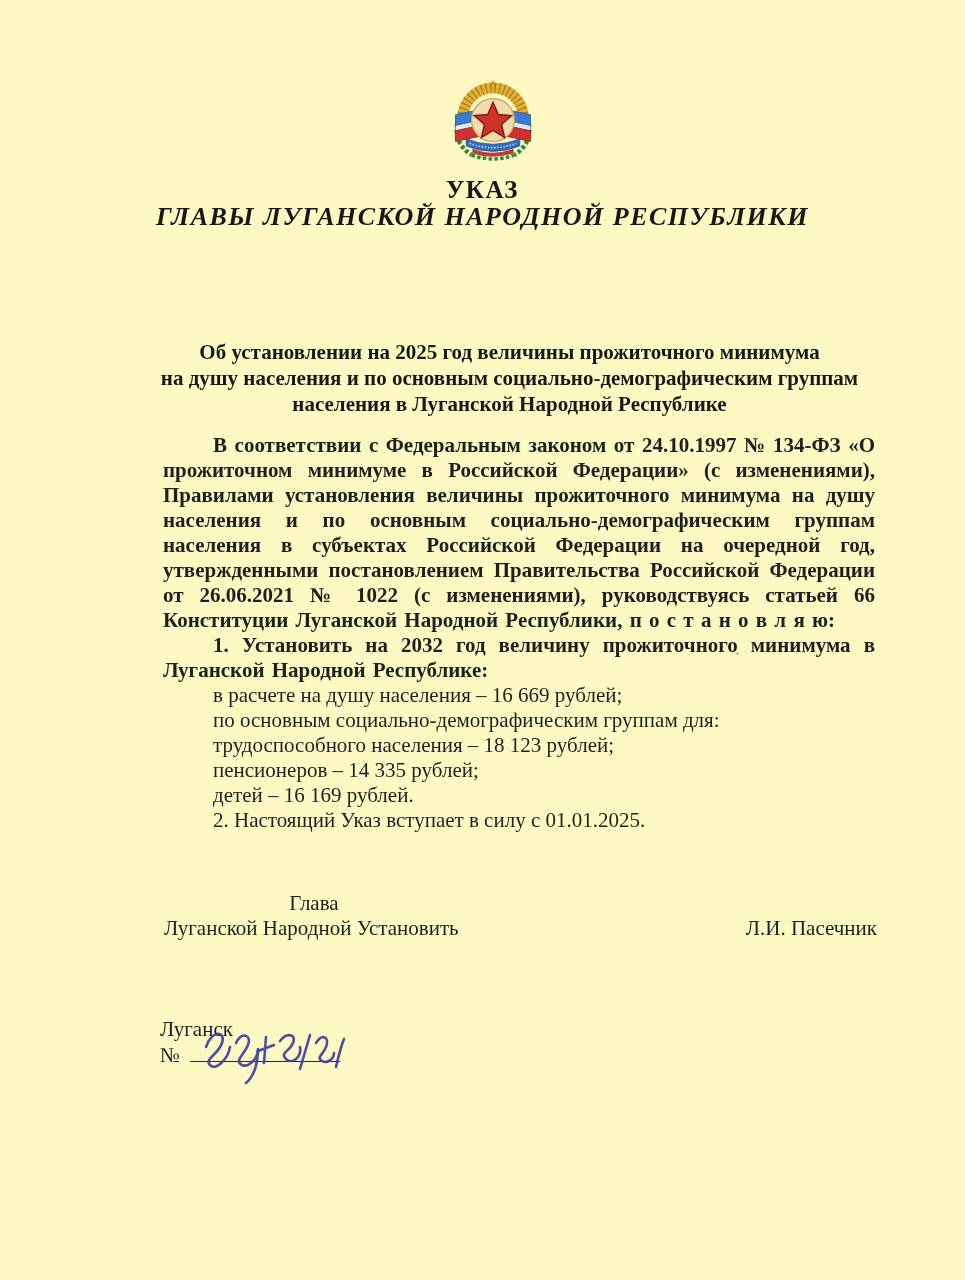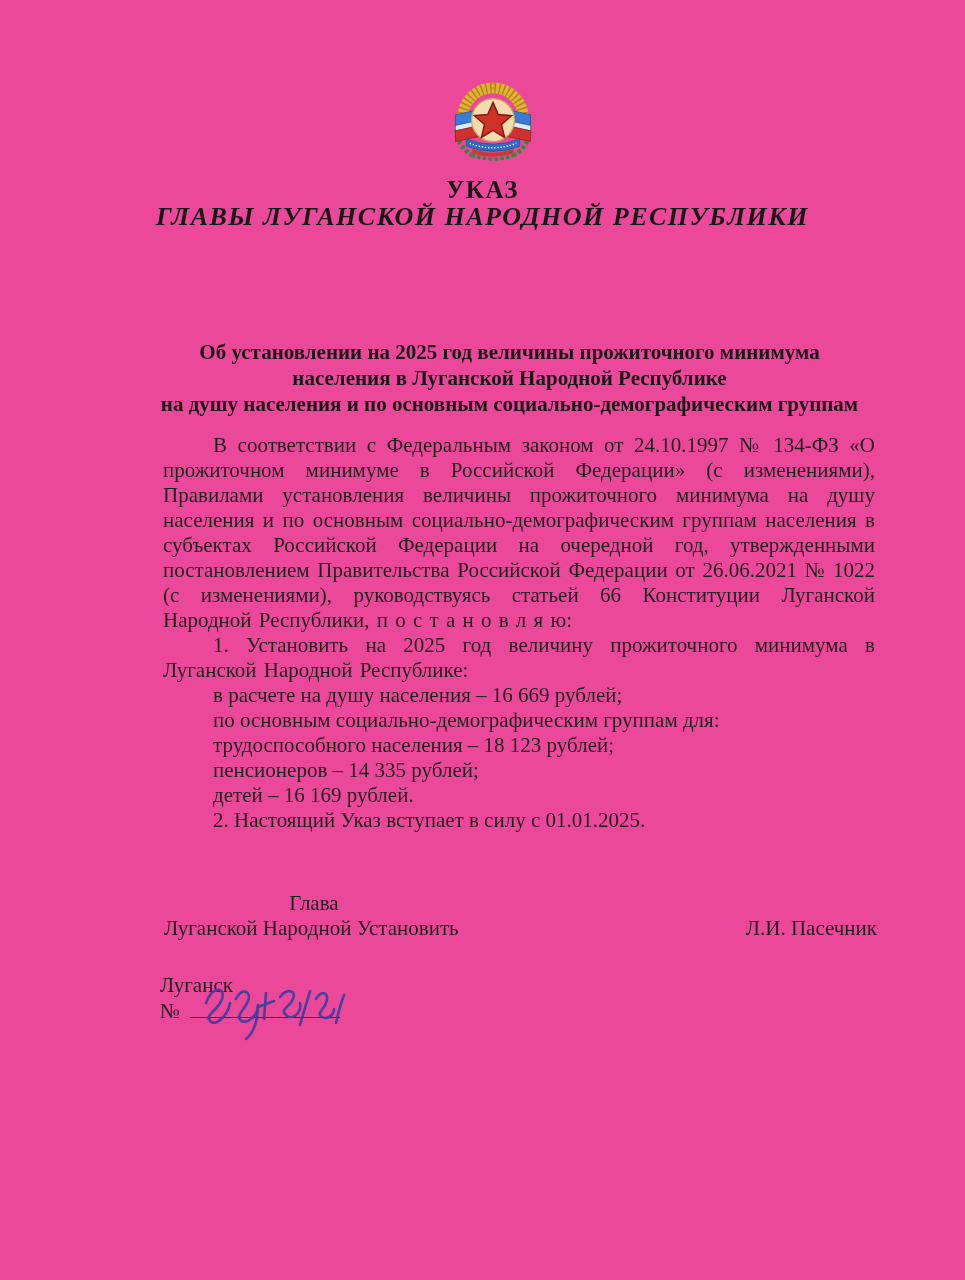--- a/index.html
+++ b/index.html
@@ -1,44 +1,44 @@
 <!DOCTYPE html>
 <html lang="ru"><head>
 <meta charset="utf-8">
 <style>
   html,body{margin:0;padding:0;background:#e9e9e9;}
   .page{
     position:relative;
     width:965px;height:1280px;
     margin:0 auto;
-    background:#ec4899;
+    background:#fef9c3;
     font-family:"Liberation Serif","DejaVu Serif",serif;
     color:#1f1f1f;
     overflow:hidden;
   }
   .emblem{position:absolute;left:448px;top:79px;width:90px;height:84px;}
   .titles{position:absolute;left:15px;top:177px;width:935px;text-align:center;}
   .title1{font-size:25px;font-weight:bold;letter-spacing:1.5px;line-height:26px;color:#181818;}
   .title2{font-size:26px;font-weight:bold;letter-spacing:1.5px;line-height:28px;color:#181818;font-style:italic;}
   .subject{
     position:absolute;left:152px;top:339px;width:715px;
     text-align:center;font-weight:bold;font-size:21px;line-height:26px;color:#181818;
   }
   .body-block{position:absolute;left:163px;top:433px;width:712px;font-size:21px;line-height:25px;}
   .body-block p{margin:0;text-indent:50px;}
-  .just{text-align:justify;text-align-last:left;word-spacing:2px;}
+  .just{text-align:justify;text-align-last:left;word-spacing:2px;font-weight:bold;}
   .sig-row{
     position:absolute;left:164px;top:891px;width:713px;
     display:flex;justify-content:space-between;align-items:flex-end;
     font-size:21px;line-height:25px;
   }
   .sig-left{width:300px;text-align:left;}
   .sig-left .sig-post1{text-align:center;width:300px;}
   .sig-right{text-align:left;}
-  .footer{position:absolute;left:160px;top:972px;font-size:21px;line-height:26px;font-family:Liberation Serif, serif;}
+  .footer{position:absolute;left:160px;top:1016px;font-size:21px;line-height:26px;font-family:Liberation Serif, serif;}
   .footer .row{white-space:nowrap;}
   .uline{
     display:inline-block;border-bottom:1.6px solid #2a2a2a;
     position:relative;vertical-align:baseline;height:18px;
   }
   .w-day{width:34px;}
   .w-month{width:92px;margin-left:4px;margin-right:8px;}
   .w-num{width:150px;margin-left:10px;}
   .ink{position:absolute;pointer-events:none;}
   .ink path{fill:none;stroke:#3c3f9f;stroke-width:2.6;stroke-linecap:round;stroke-linejoin:round;opacity:.92;}
@@ -83,27 +83,27 @@
     </svg>
   </div>
 
   <div class="titles">
     <div class="title1">УКАЗ</div>
     <div class="title2">ГЛАВЫ ЛУГАНСКОЙ НАРОДНОЙ РЕСПУБЛИКИ</div>
   </div>
 
   <div class="subject">
     <div>Об установлении на 2025 год величины прожиточного минимума</div>
+    <div>на душу населения и по основным социально-демографическим группам</div>
     <div>населения в Луганской Народной Республике</div>
-    <div>на душу населения и по основным социально-демографическим группам</div>
   </div>
 
   <div class="body-block">
     <p class="just">В соответствии с Федеральным законом от 24.10.1997 № 134-ФЗ «О прожиточном минимуме в Российской Федерации» (с изменениями), Правилами установления величины прожиточного минимума на душу населения и по основным социально-демографическим группам населения в субъектах Российской Федерации на очередной год, утвержденными постановлением Правительства Российской Федерации от 26.06.2021 № 1022 (с изменениями), руководствуясь статьей 66 Конституции Луганской Народной Республики, п о с т а н о в л я ю:</p>
-    <p class="just">1. Установить на 2025 год величину прожиточного минимума в Луганской Народной Республике:</p>
+    <p class="just">1. Установить на 2032 год величину прожиточного минимума в Луганской Народной Республике:</p>
     <p>в расчете на душу населения – 16 669 рублей;</p>
     <p>по основным социально-демографическим группам для:</p>
     <p>трудоспособного населения – 18 123 рублей;</p>
     <p>пенсионеров – 14 335 рублей;</p>
     <p>детей – 16 169 рублей.</p>
     <p>2. Настоящий Указ вступает в силу с 01.01.2025.</p>
   </div>
 
   <div class="sig-row">
     <div class="sig-left">

